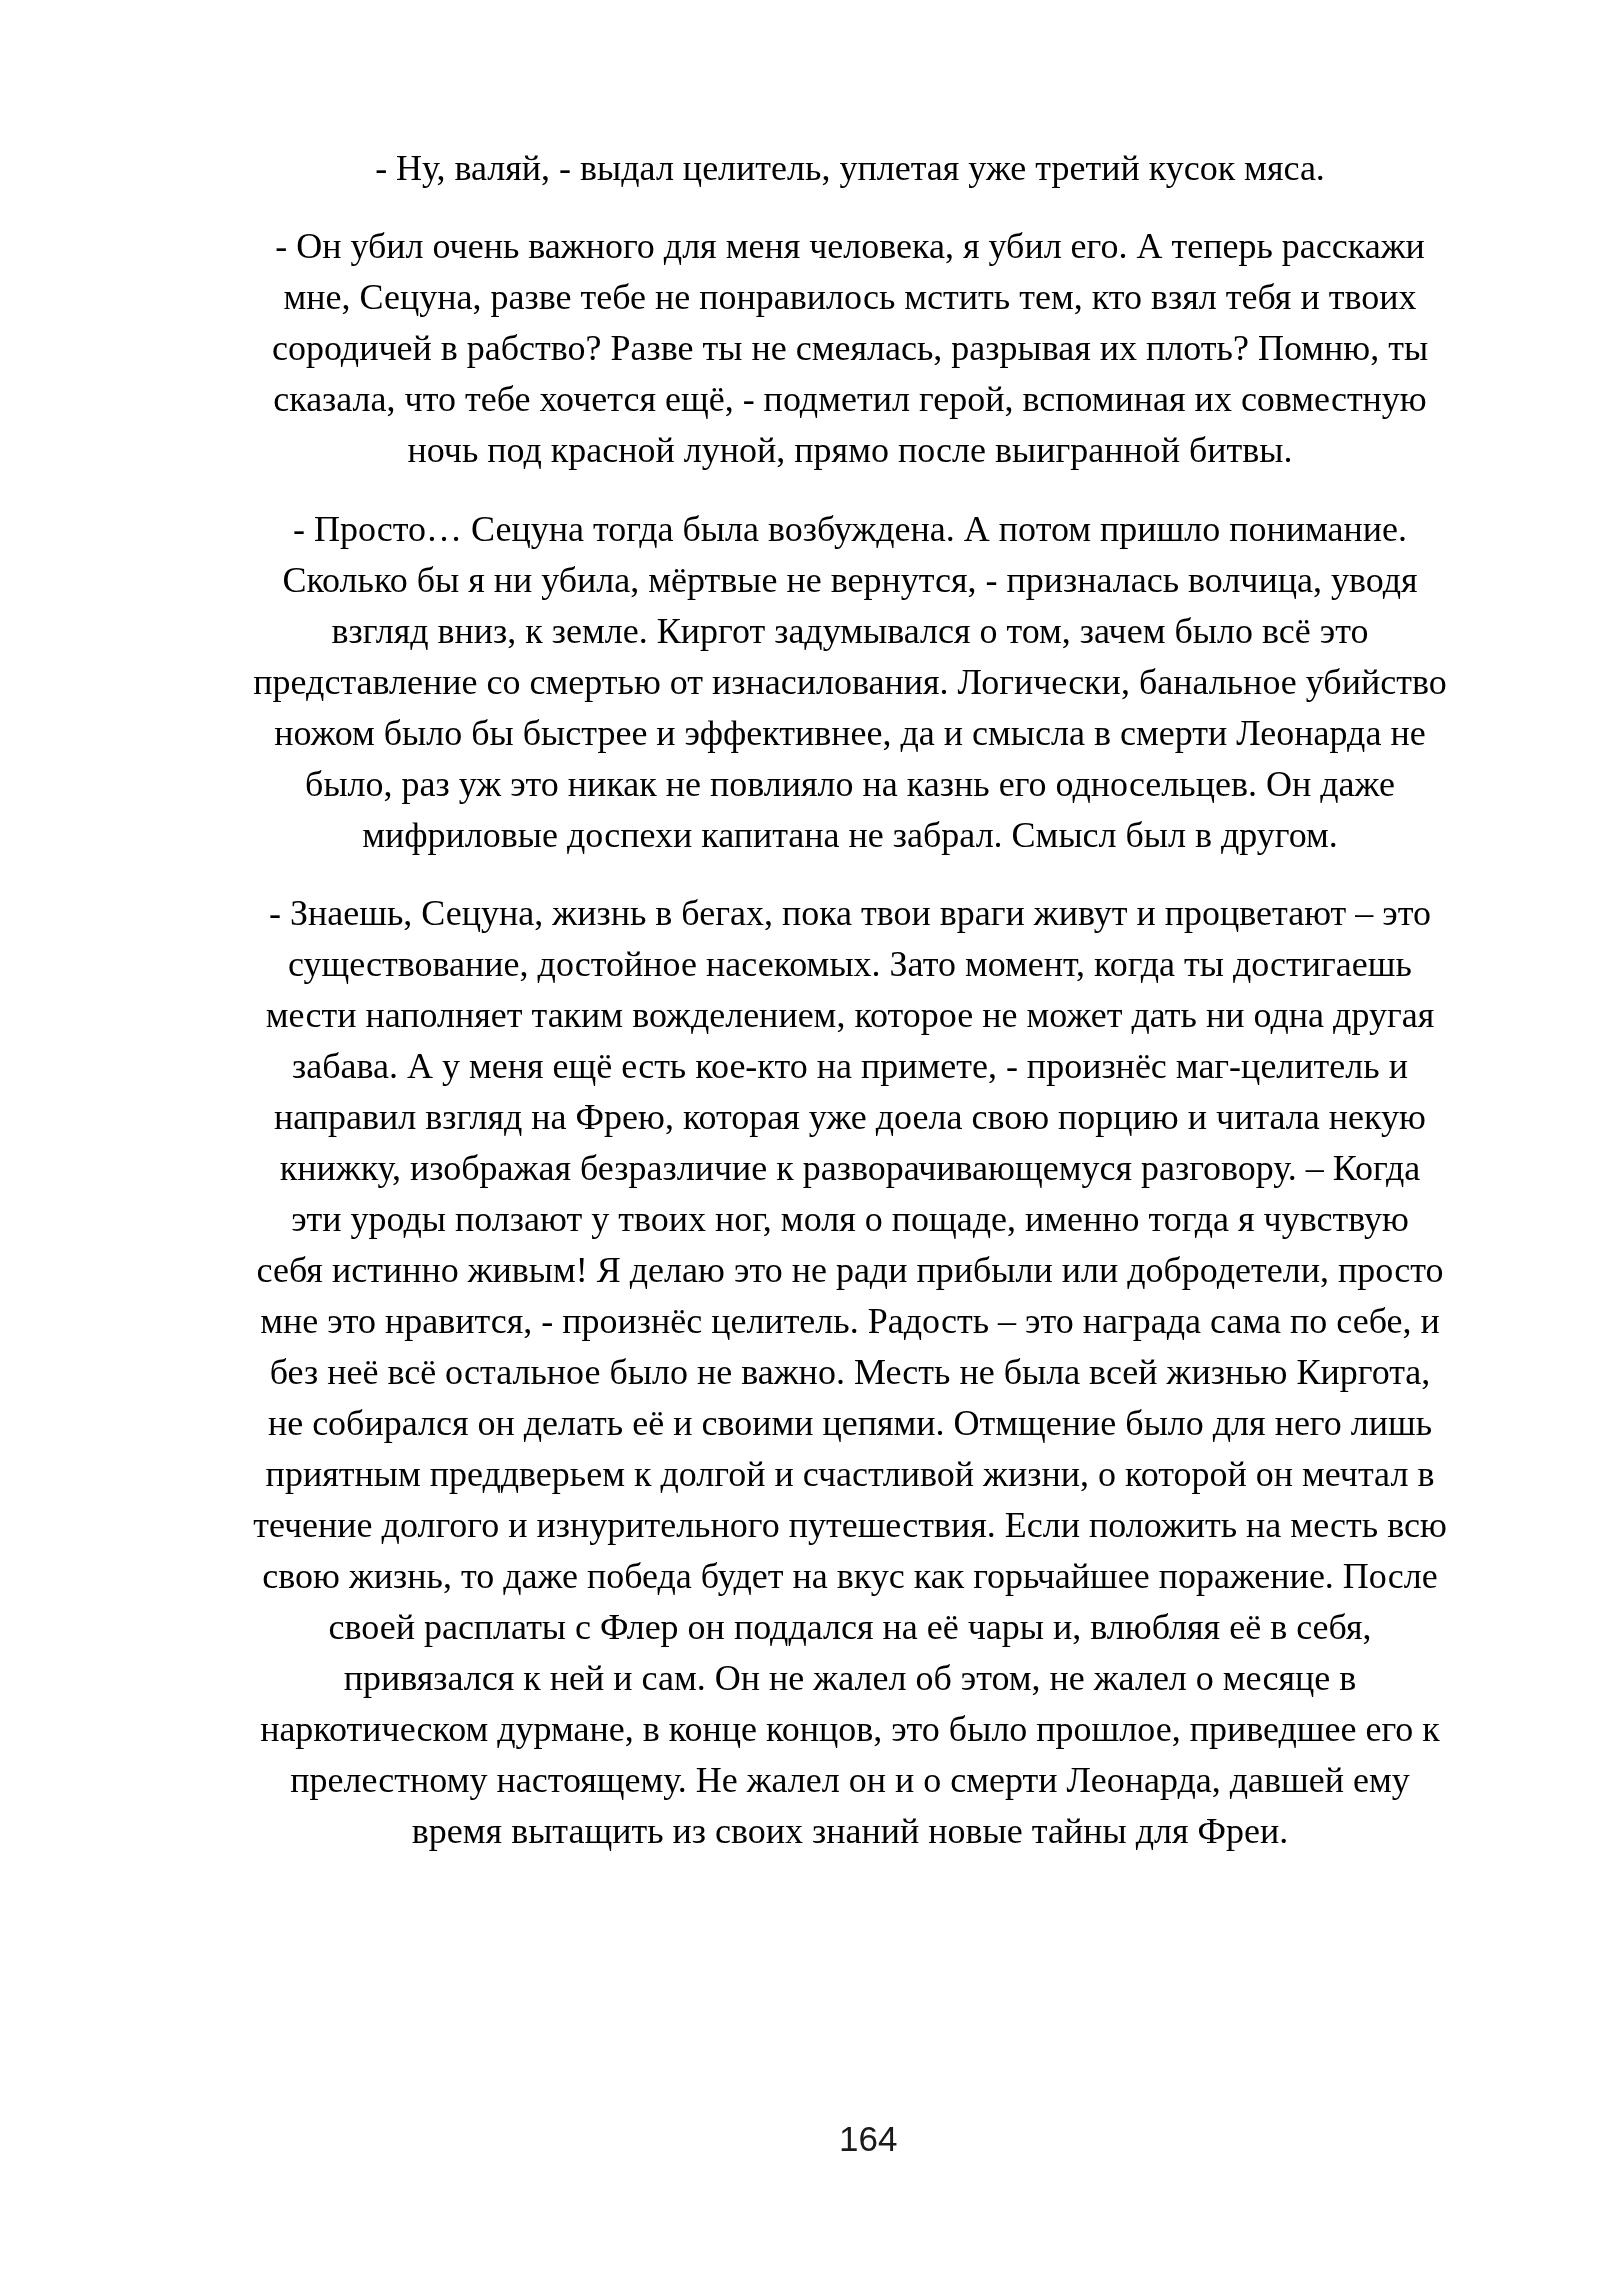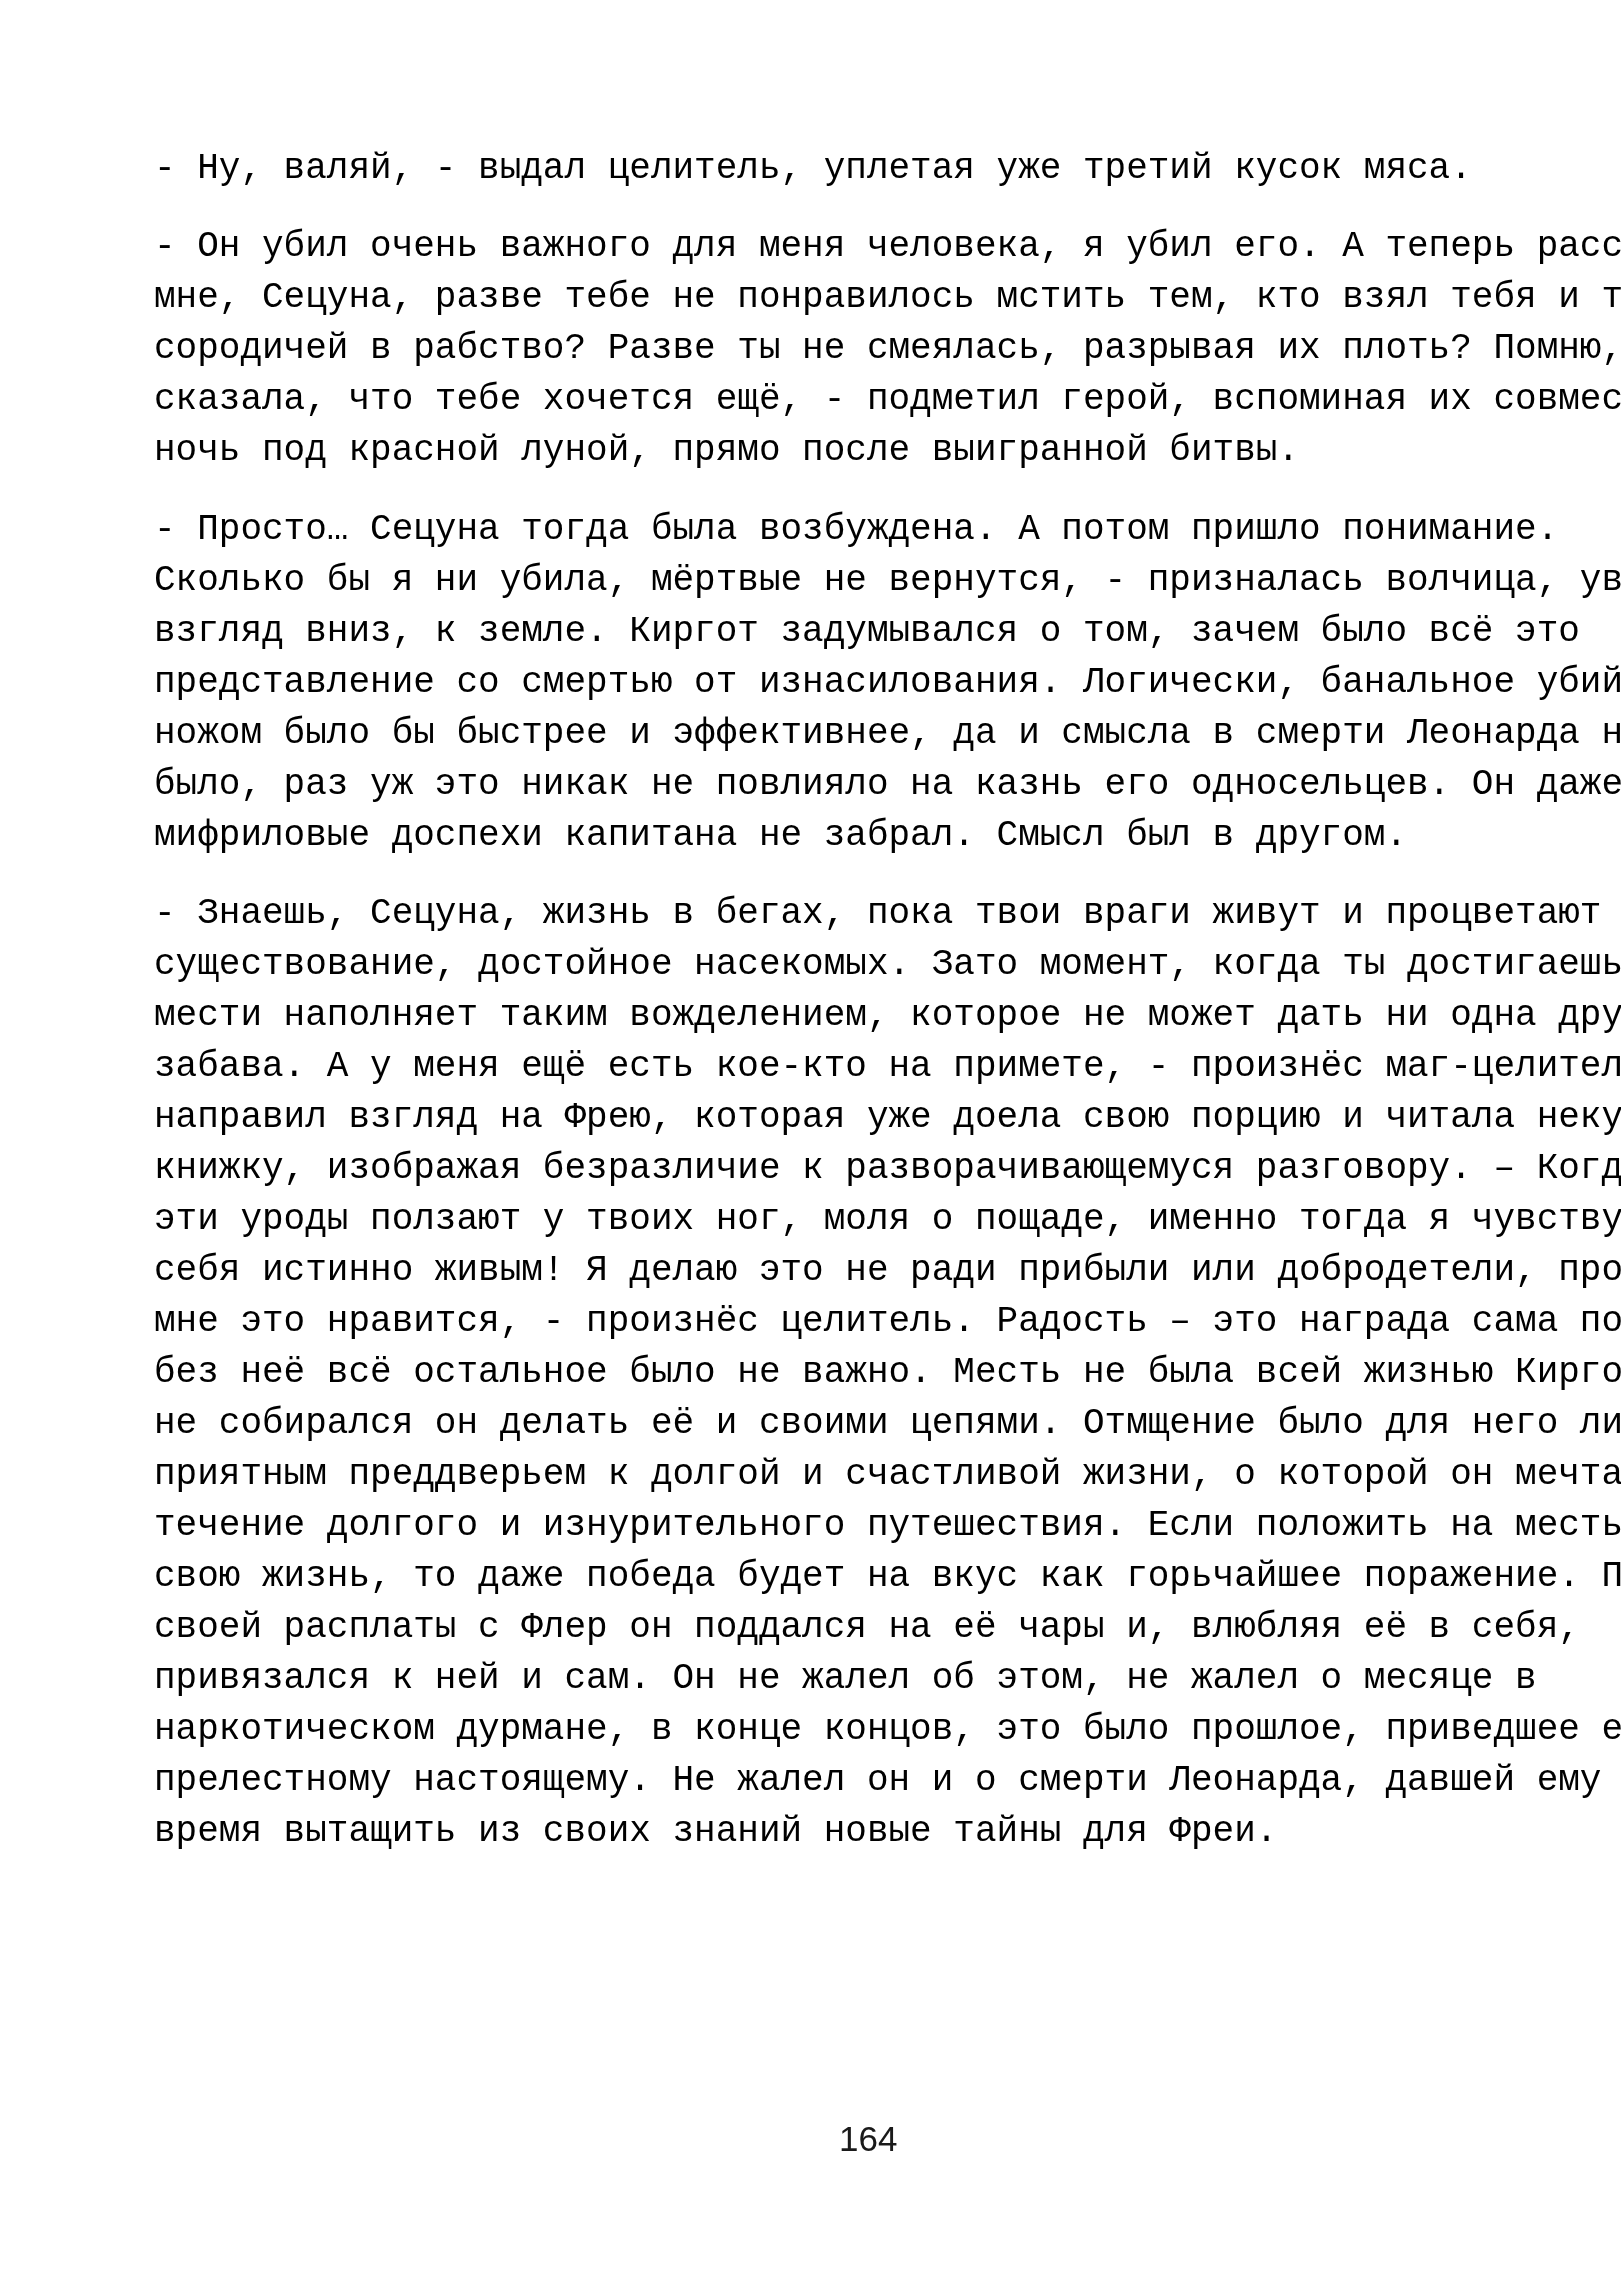--- a/index.html
+++ b/index.html
@@ -23,26 +23,26 @@
   }
   .text-block {
     position: absolute;
     left: 154px;
     top: 143px;
     width: 1392px;
   }
   .para {
     margin: 0 0 27.4px 0;
     padding: 0;
-    font-family: Liberation Mono, monospace;
+    font-family: Liberation Serif, serif;
     font-size: 36px;
     line-height: 51px;
     color: #000000;
     white-space: nowrap;
-    text-align: left;
+    text-align: center;
   }
   .page-number {
     position: absolute;
     left: 839px;
     top: 2121px;
     font-family: "Liberation Sans", "DejaVu Sans", sans-serif;
     font-size: 35px;
     line-height: 35px;
     color: #1a1a1a;
   }

